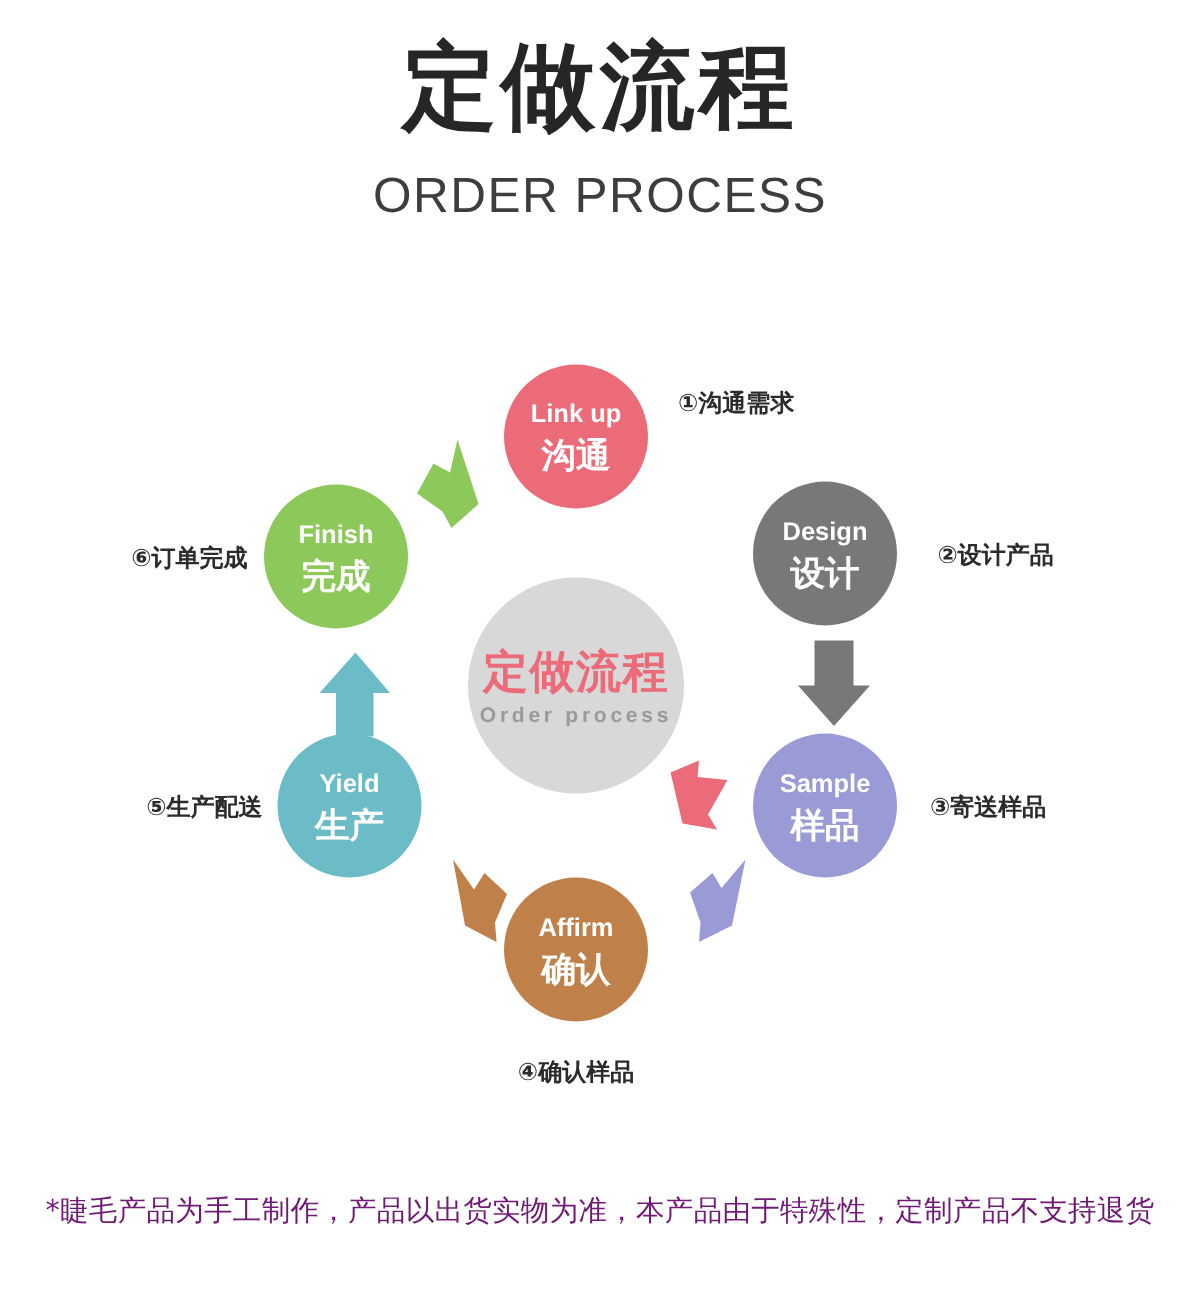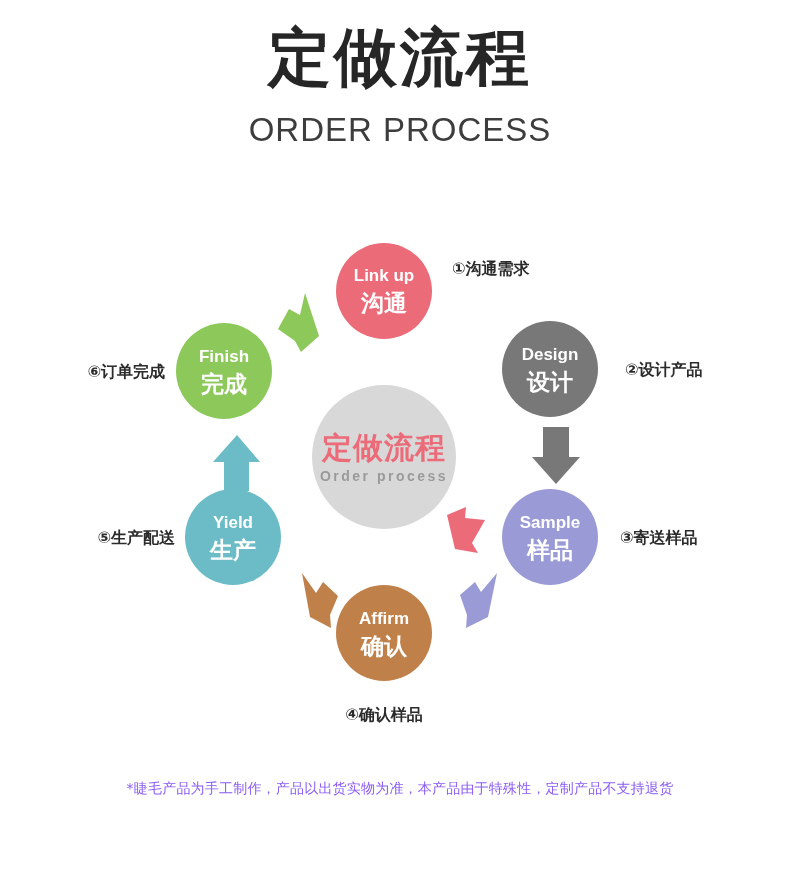--- a/index.html
+++ b/index.html
@@ -94,24 +94,24 @@
 
   
   .footer {
     position: absolute;
     left: 0;
     top: 780px;
     width: 800px;
     text-align: center;
   }
   .footer-note {
-    margin: 0;
-    font-size: 14px;
+    margin: 14px;
+    font-size: 19px;
     letter-spacing: 0.2px;
-    color: #8b5cf6;
+    color: #701a75;
     font-family: "DejaVu Sans", "Liberation Sans", sans-serif;
   }
 </style>
 </head>
 <body>
 
 <div class="page">
 
   <div class="header">
     <h1 class="title-cn">定做流程</h1>

